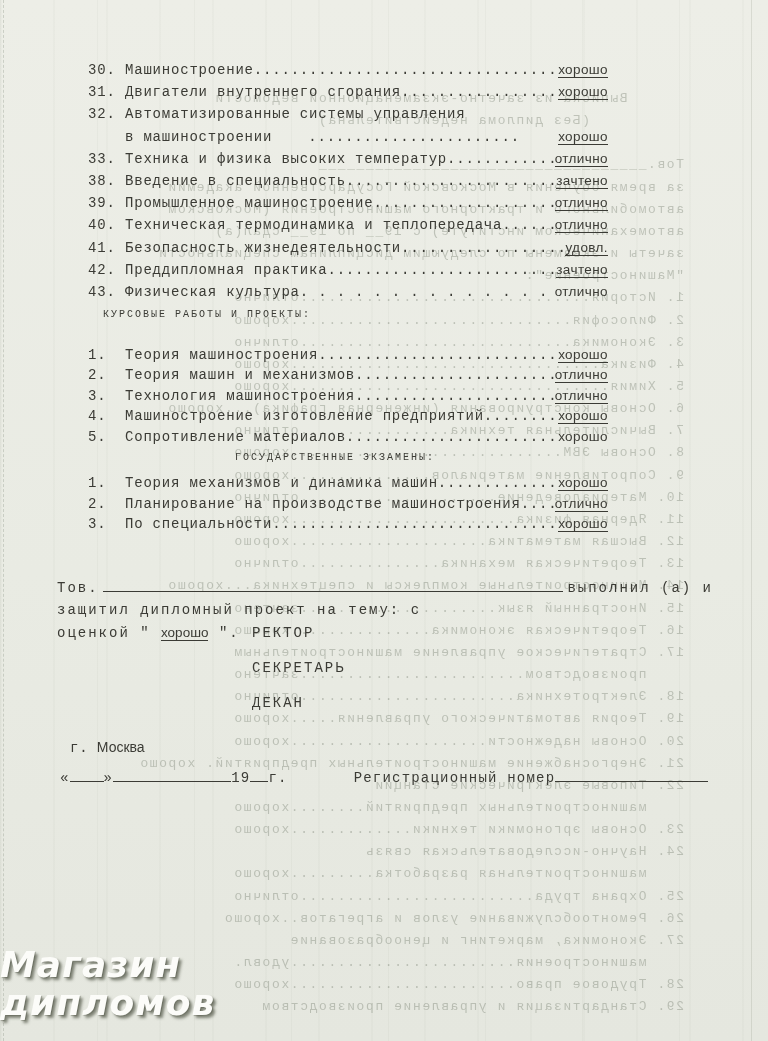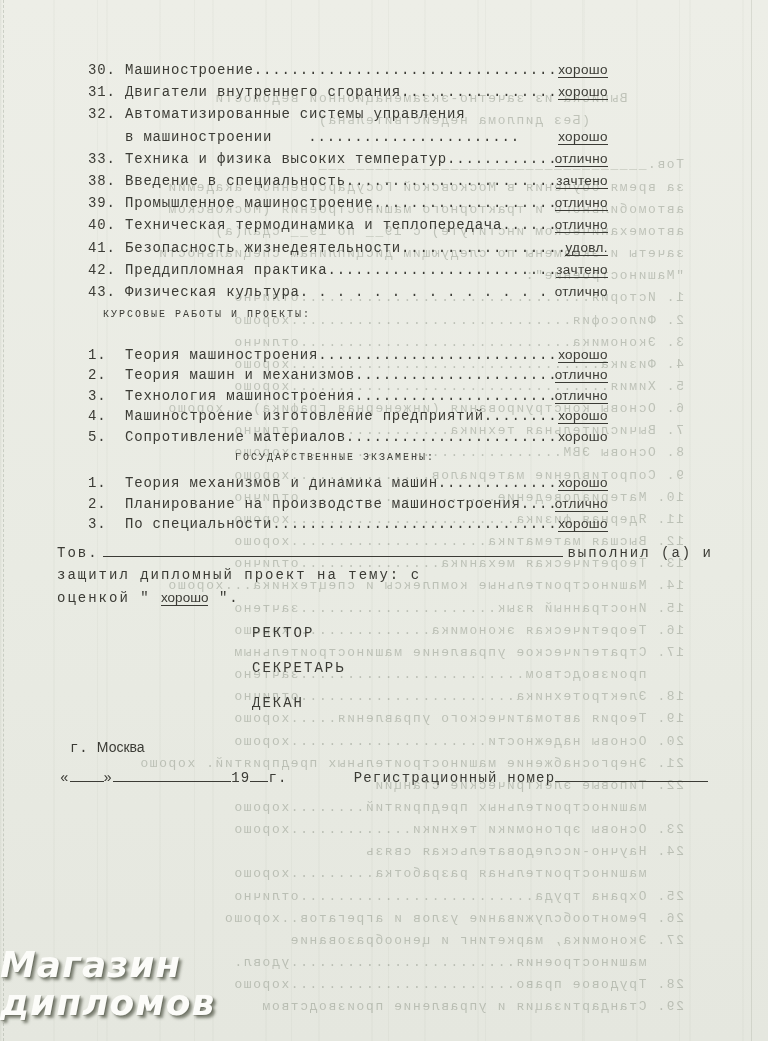--- a/index.html
+++ b/index.html
@@ -35,21 +35,21 @@
   #exams .row{height:20.7px;}
   .num{flex:0 0 37px;}
   .nm{white-space:pre;}
   .row.cont{padding-left:37px;gap:36px;}
   .dots{flex:1 1 auto;min-width:0;overflow:hidden;white-space:nowrap;}
   .grade{flex:0 0 auto;font-family:"Liberation Sans","DejaVu Sans",sans-serif;
          font-size:13.5px;letter-spacing:0.4px;white-space:pre;}
   .u{border-bottom:1.4px solid #3b3b35;}
 
   .t-line{display:flex;align-items:baseline;height:22.4px;}
-  .t-line .tw{letter-spacing:2px;}
+  .t-line .tw{letter-spacing:2px;margin-top:35px;}
   .blank{flex:1 1 auto;border-bottom:1.3px solid #3b3b35;margin:0 4px;}
   .topic{font-family:"Liberation Sans","DejaVu Sans",sans-serif;font-size:13.5px;
          letter-spacing:-0.3px;white-space:pre;border-bottom:1.4px solid #3b3b35;}
   .gradeword{font-family:"Liberation Sans","DejaVu Sans",sans-serif;font-size:13.5px;
          white-space:pre;border-bottom:1.4px solid #3b3b35;}
 
   #signatures div{height:35px;font-size:14px;letter-spacing:2px;}
   #city{font-size:14px;}
   #city .sans{font-family:"Liberation Sans","DejaVu Sans",sans-serif;}
 

